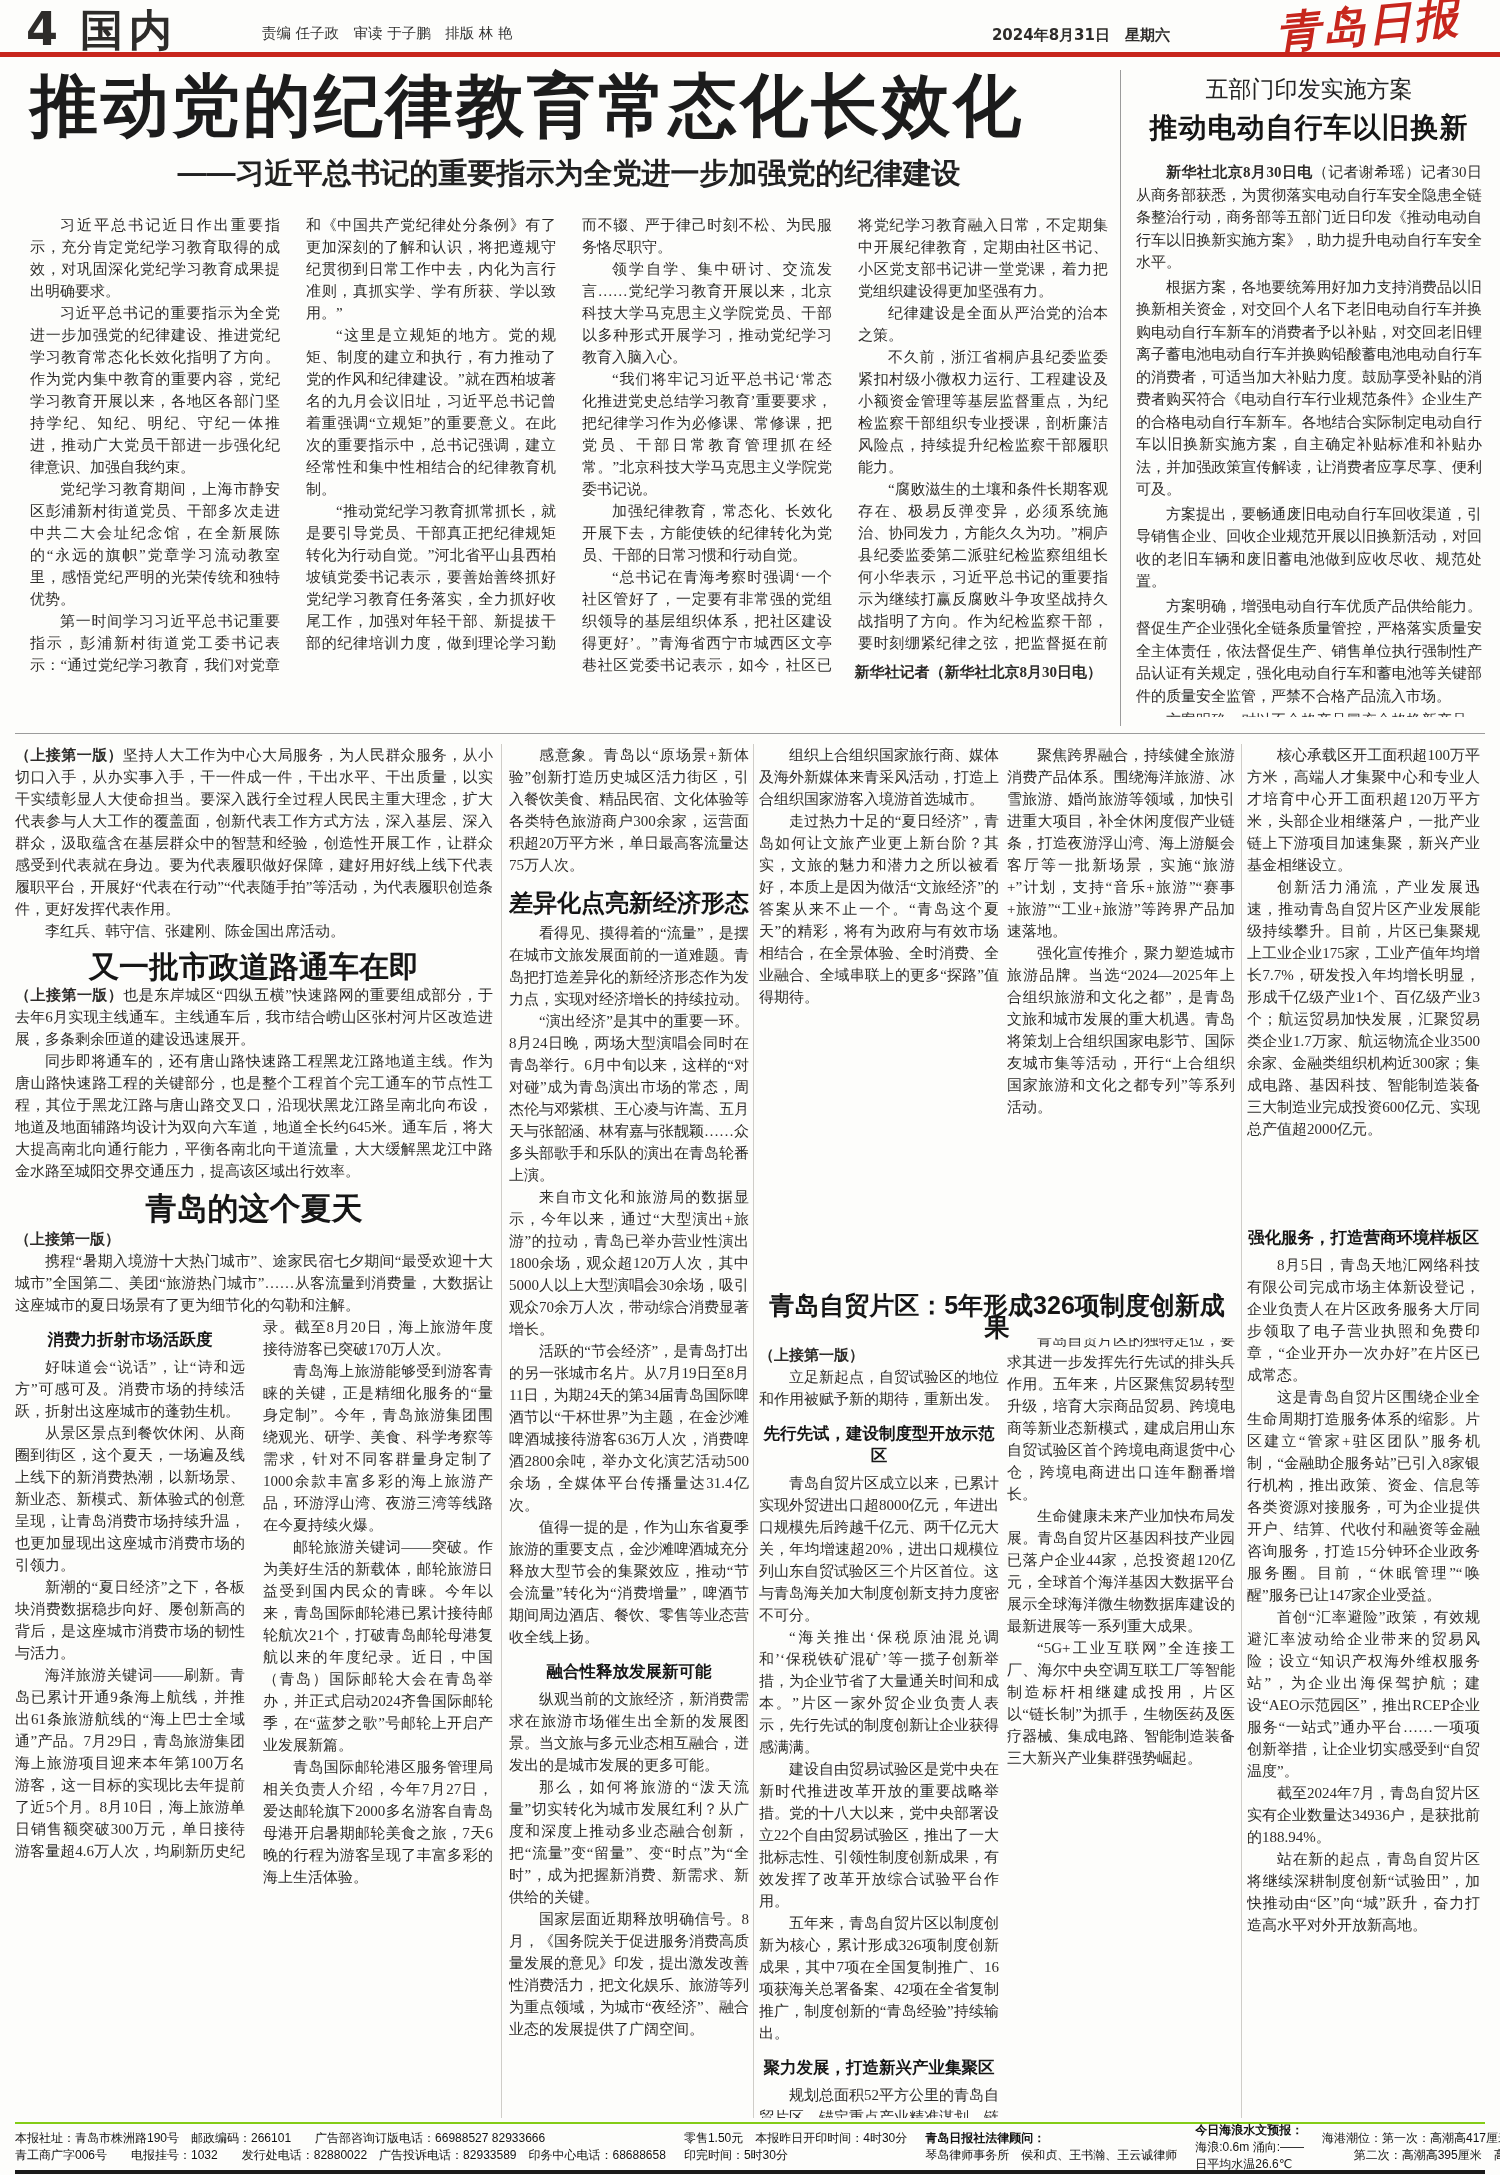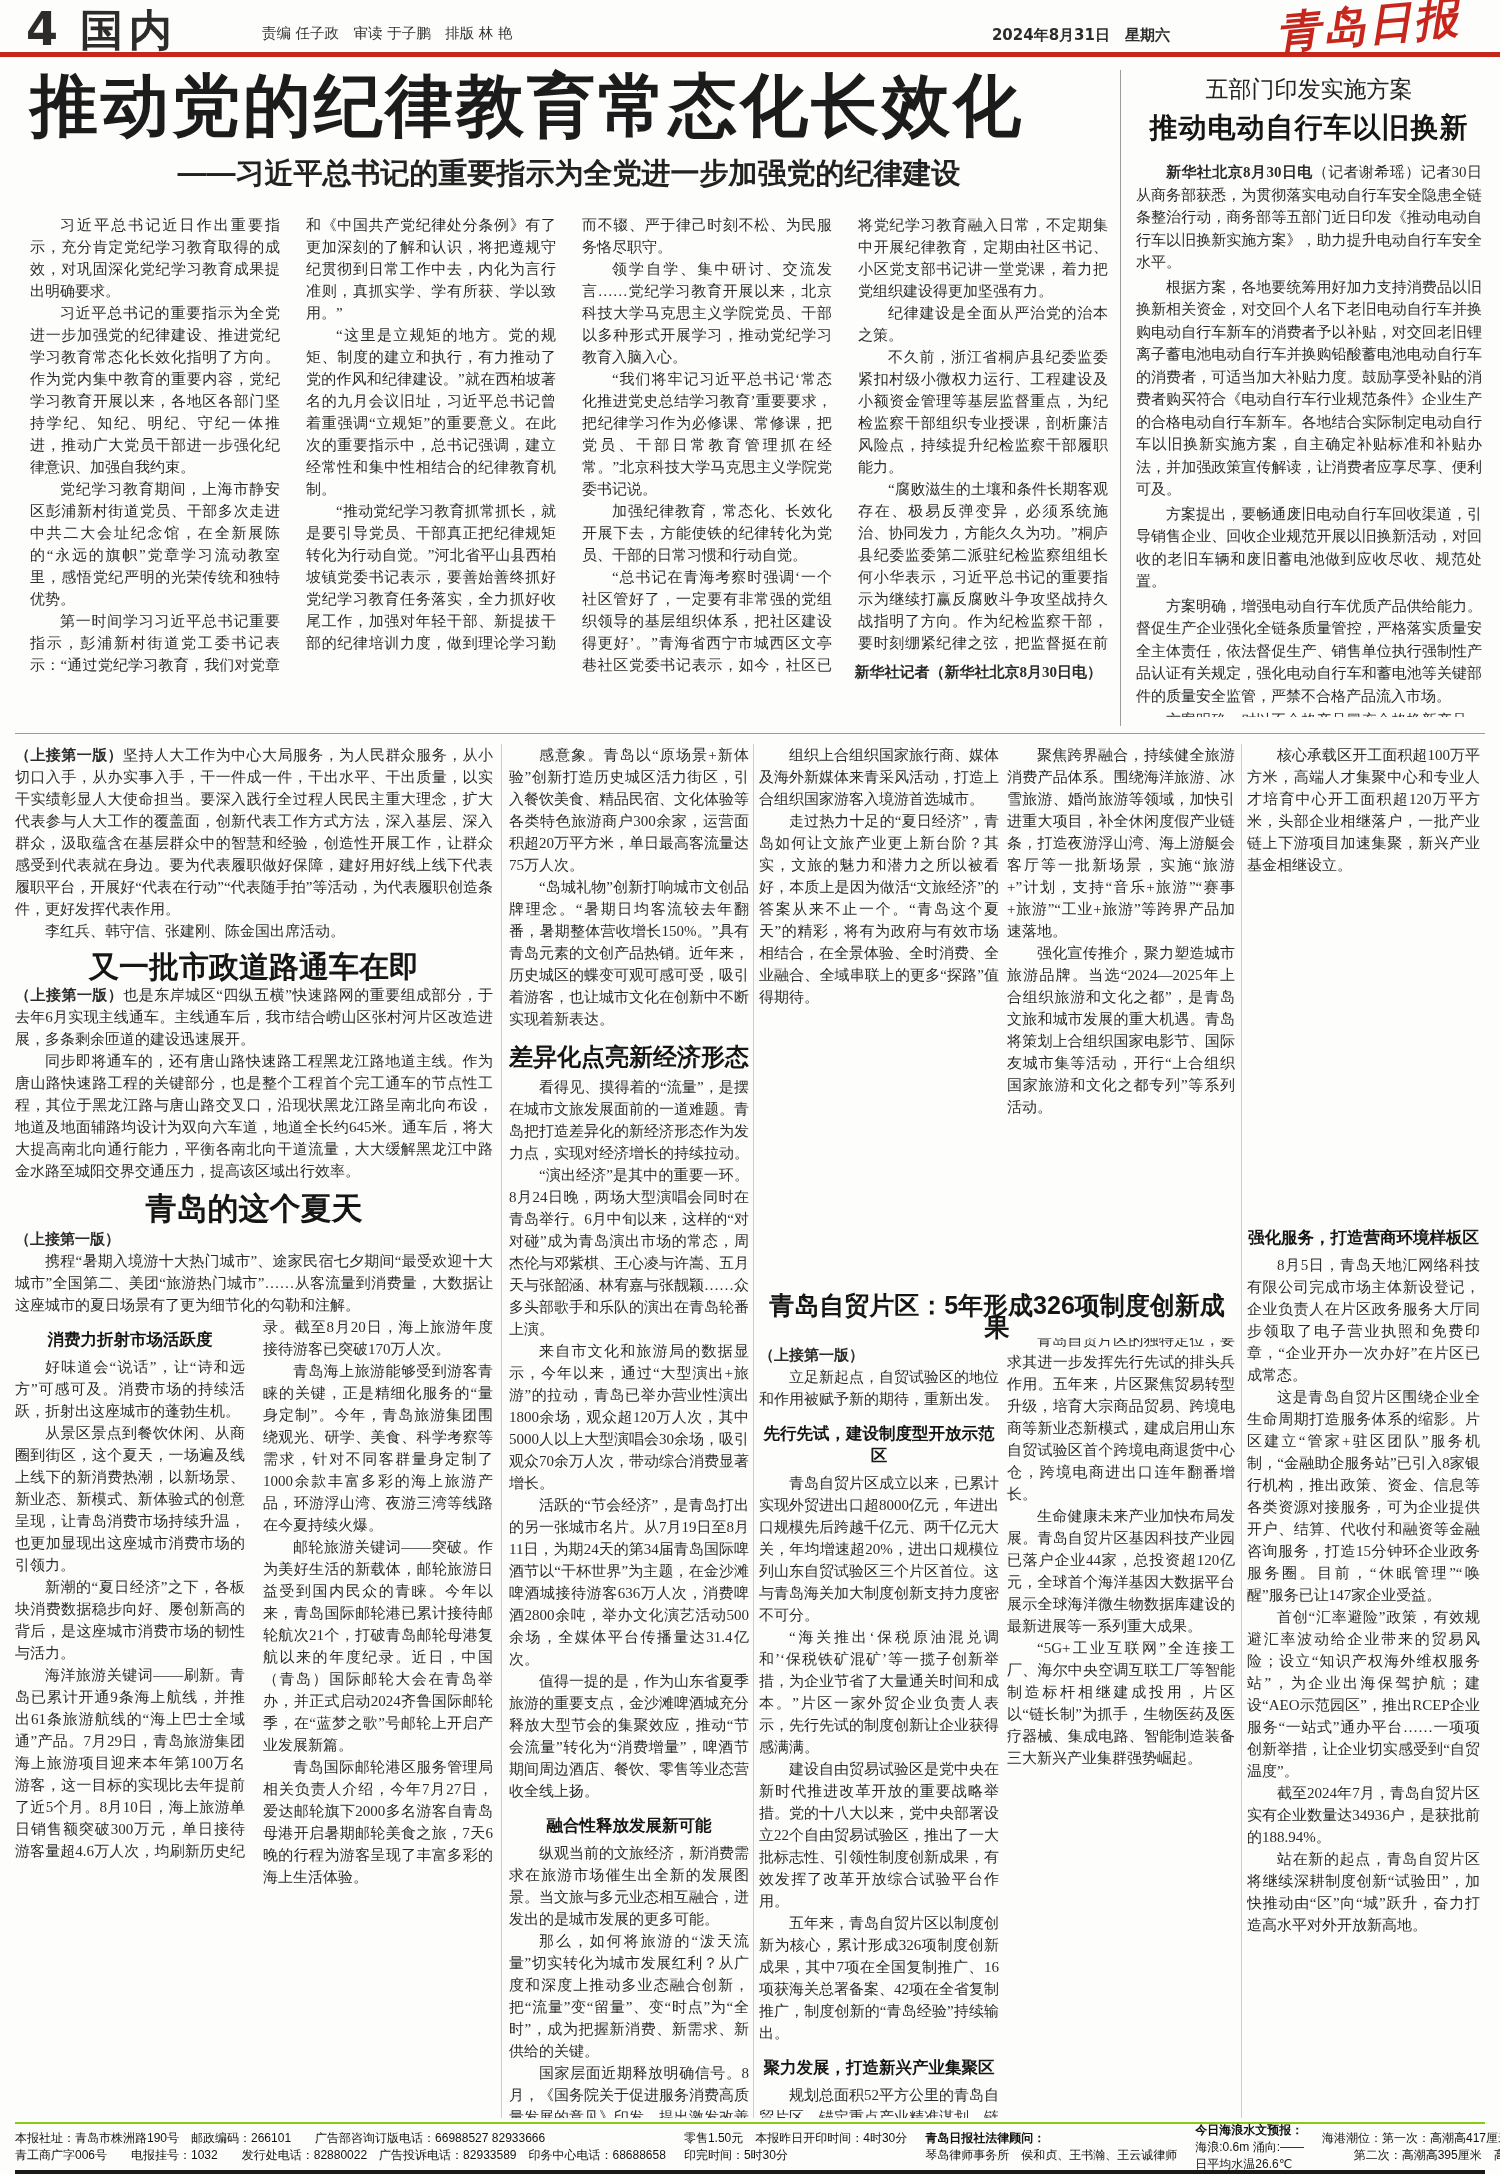--- a/index.html
+++ b/index.html
@@ -156,21 +156,20 @@
           <p>青岛海上旅游能够受到游客青睐的关键，正是精细化服务的“量身定制”。今年，青岛旅游集团围绕观光、研学、美食、科学考察等需求，针对不同客群量身定制了1000余款丰富多彩的海上旅游产品，环游浮山湾、夜游三湾等线路在今夏持续火爆。</p>
           <p>邮轮旅游关键词——突破。作为美好生活的新载体，邮轮旅游日益受到国内民众的青睐。今年以来，青岛国际邮轮港已累计接待邮轮航次21个，打破青岛邮轮母港复航以来的年度纪录。近日，中国（青岛）国际邮轮大会在青岛举办，并正式启动2024齐鲁国际邮轮季，在“蓝梦之歌”号邮轮上开启产业发展新篇。</p>
           <p>青岛国际邮轮港区服务管理局相关负责人介绍，今年7月27日，爱达邮轮旗下2000多名游客自青岛母港开启暑期邮轮美食之旅，7天6晚的行程为游客呈现了丰富多彩的海上生活体验。</p>
         </div>
     </div>
   </div>
 
   <div class="col colB">
     <div>
         <p>感意象。青岛以“原场景+新体验”创新打造历史城区活力街区，引入餐饮美食、精品民宿、文化体验等各类特色旅游商户300余家，运营面积超20万平方米，单日最高客流量达75万人次。</p>
-        <p>“岛城礼物”创新打响城市文创品牌理念。“暑期日均客流较去年翻番，暑期整体营收增长150%。”具有青岛元素的文创产品热销。近年来，历史城区的蝶变可观可感可受，吸引着游客，也让城市文化在创新中不断实现着新表达。</p>
       </div>
     <div class="small-headline">差异化点亮新经济形态</div>
     <div>
         <p>看得见、摸得着的“流量”，是摆在城市文旅发展面前的一道难题。青岛把打造差异化的新经济形态作为发力点，实现对经济增长的持续拉动。</p>
         <p>“演出经济”是其中的重要一环。8月24日晚，两场大型演唱会同时在青岛举行。6月中旬以来，这样的“对对碰”成为青岛演出市场的常态，周杰伦与邓紫棋、王心凌与许嵩、五月天与张韶涵、林宥嘉与张靓颖……众多头部歌手和乐队的演出在青岛轮番上演。</p>
         <p>来自市文化和旅游局的数据显示，今年以来，通过“大型演出+旅游”的拉动，青岛已举办营业性演出1800余场，观众超120万人次，其中5000人以上大型演唱会30余场，吸引观众70余万人次，带动综合消费显著增长。</p>
         <p>活跃的“节会经济”，是青岛打出的另一张城市名片。从7月19日至8月11日，为期24天的第34届青岛国际啤酒节以“干杯世界”为主题，在金沙滩啤酒城接待游客636万人次，消费啤酒2800余吨，举办文化演艺活动500余场，全媒体平台传播量达31.4亿次。</p>
         <p>值得一提的是，作为山东省夏季旅游的重要支点，金沙滩啤酒城充分释放大型节会的集聚效应，推动“节会流量”转化为“消费增量”，啤酒节期间周边酒店、餐饮、零售等业态营收全线上扬。</p>
       </div>
     <div class="sub-headline">融合性释放发展新可能</div>
@@ -212,20 +211,21 @@
     <div>
         <p>青岛自贸片区的独特定位，要求其进一步发挥先行先试的排头兵作用。五年来，片区聚焦贸易转型升级，培育大宗商品贸易、跨境电商等新业态新模式，建成启用山东自贸试验区首个跨境电商退货中心仓，跨境电商进出口连年翻番增长。</p>
         <p>生命健康未来产业加快布局发展。青岛自贸片区基因科技产业园已落户企业44家，总投资超120亿元，全球首个海洋基因大数据平台展示全球海洋微生物数据库建设的最新进展等一系列重大成果。</p>
         <p>“5G+工业互联网”全连接工厂、海尔中央空调互联工厂等智能制造标杆相继建成投用，片区以“链长制”为抓手，生物医药及医疗器械、集成电路、智能制造装备三大新兴产业集群强势崛起。</p>
       </div>
   </div>
 
   <div class="col colE">
     <div class="topblockE">
         <p>核心承载区开工面积超100万平方米，高端人才集聚中心和专业人才培育中心开工面积超120万平方米，头部企业相继落户，一批产业链上下游项目加速集聚，新兴产业基金相继设立。</p>
+        <p>创新活力涌流，产业发展迅速，推动青岛自贸片区产业发展能级持续攀升。目前，片区已集聚规上工业企业175家，工业产值年均增长7.7%，研发投入年均增长明显，形成千亿级产业1个、百亿级产业3个；航运贸易加快发展，汇聚贸易类企业1.7万家、航运物流企业3500余家、金融类组织机构近300家；集成电路、基因科技、智能制造装备三大制造业完成投资600亿元、实现总产值超2000亿元。</p>
       </div>
     <div class="sub-headline">强化服务，打造营商环境样板区</div>
     <div>
         <p>8月5日，青岛天地汇网络科技有限公司完成市场主体新设登记，企业负责人在片区政务服务大厅同步领取了电子营业执照和免费印章，“企业开办一次办好”在片区已成常态。</p>
         <p>这是青岛自贸片区围绕企业全生命周期打造服务体系的缩影。片区建立“管家+驻区团队”服务机制，“金融助企服务站”已引入8家银行机构，推出政策、资金、信息等各类资源对接服务，可为企业提供开户、结算、代收付和融资等金融咨询服务，打造15分钟环企业政务服务圈。目前，“休眠管理”“唤醒”服务已让147家企业受益。</p>
         <p>首创“汇率避险”政策，有效规避汇率波动给企业带来的贸易风险；设立“知识产权海外维权服务站”，为企业出海保驾护航；建设“AEO示范园区”，推出RCEP企业服务“一站式”通办平台……一项项创新举措，让企业切实感受到“自贸温度”。</p>
         <p>截至2024年7月，青岛自贸片区实有企业数量达34936户，是获批前的188.94%。</p>
         <p>站在新的起点，青岛自贸片区将继续深耕制度创新“试验田”，加快推动由“区”向“城”跃升，奋力打造高水平对外开放新高地。</p>
       </div>
   </div>

